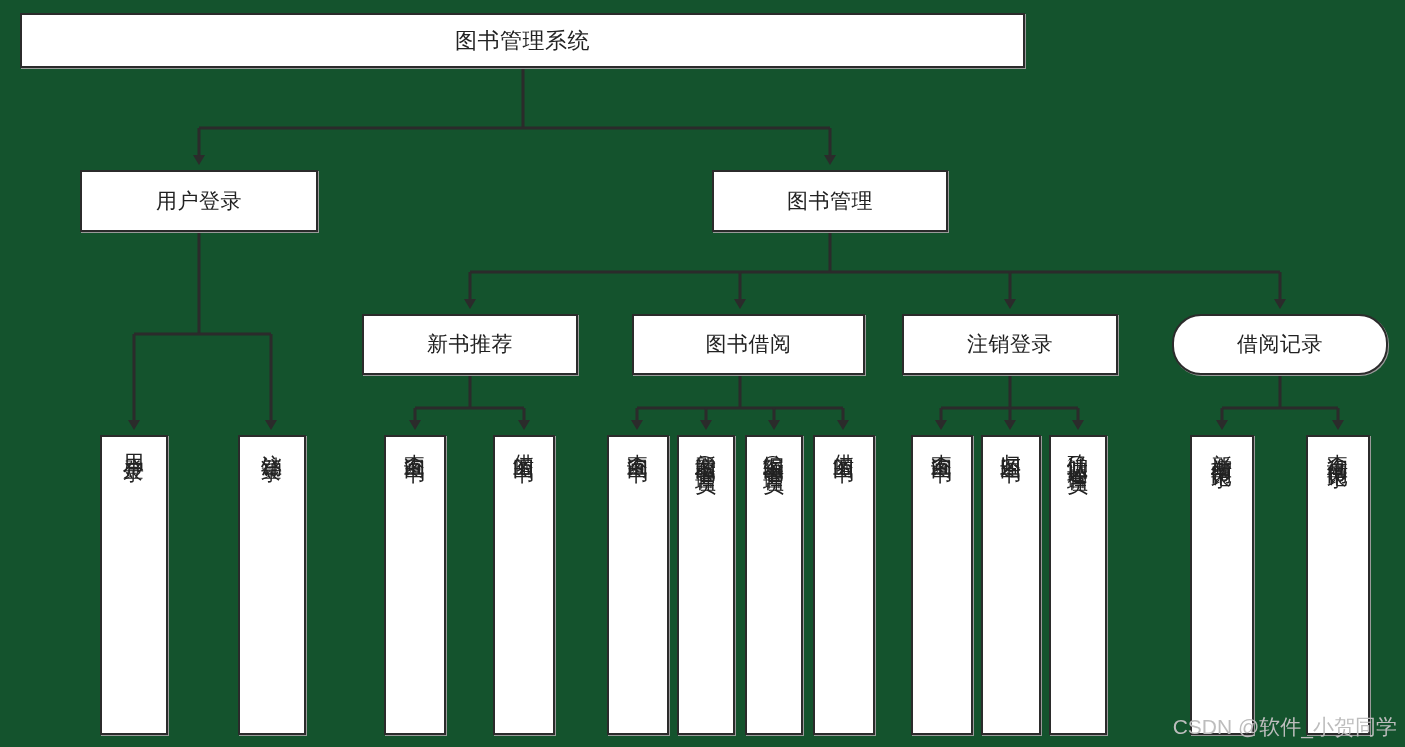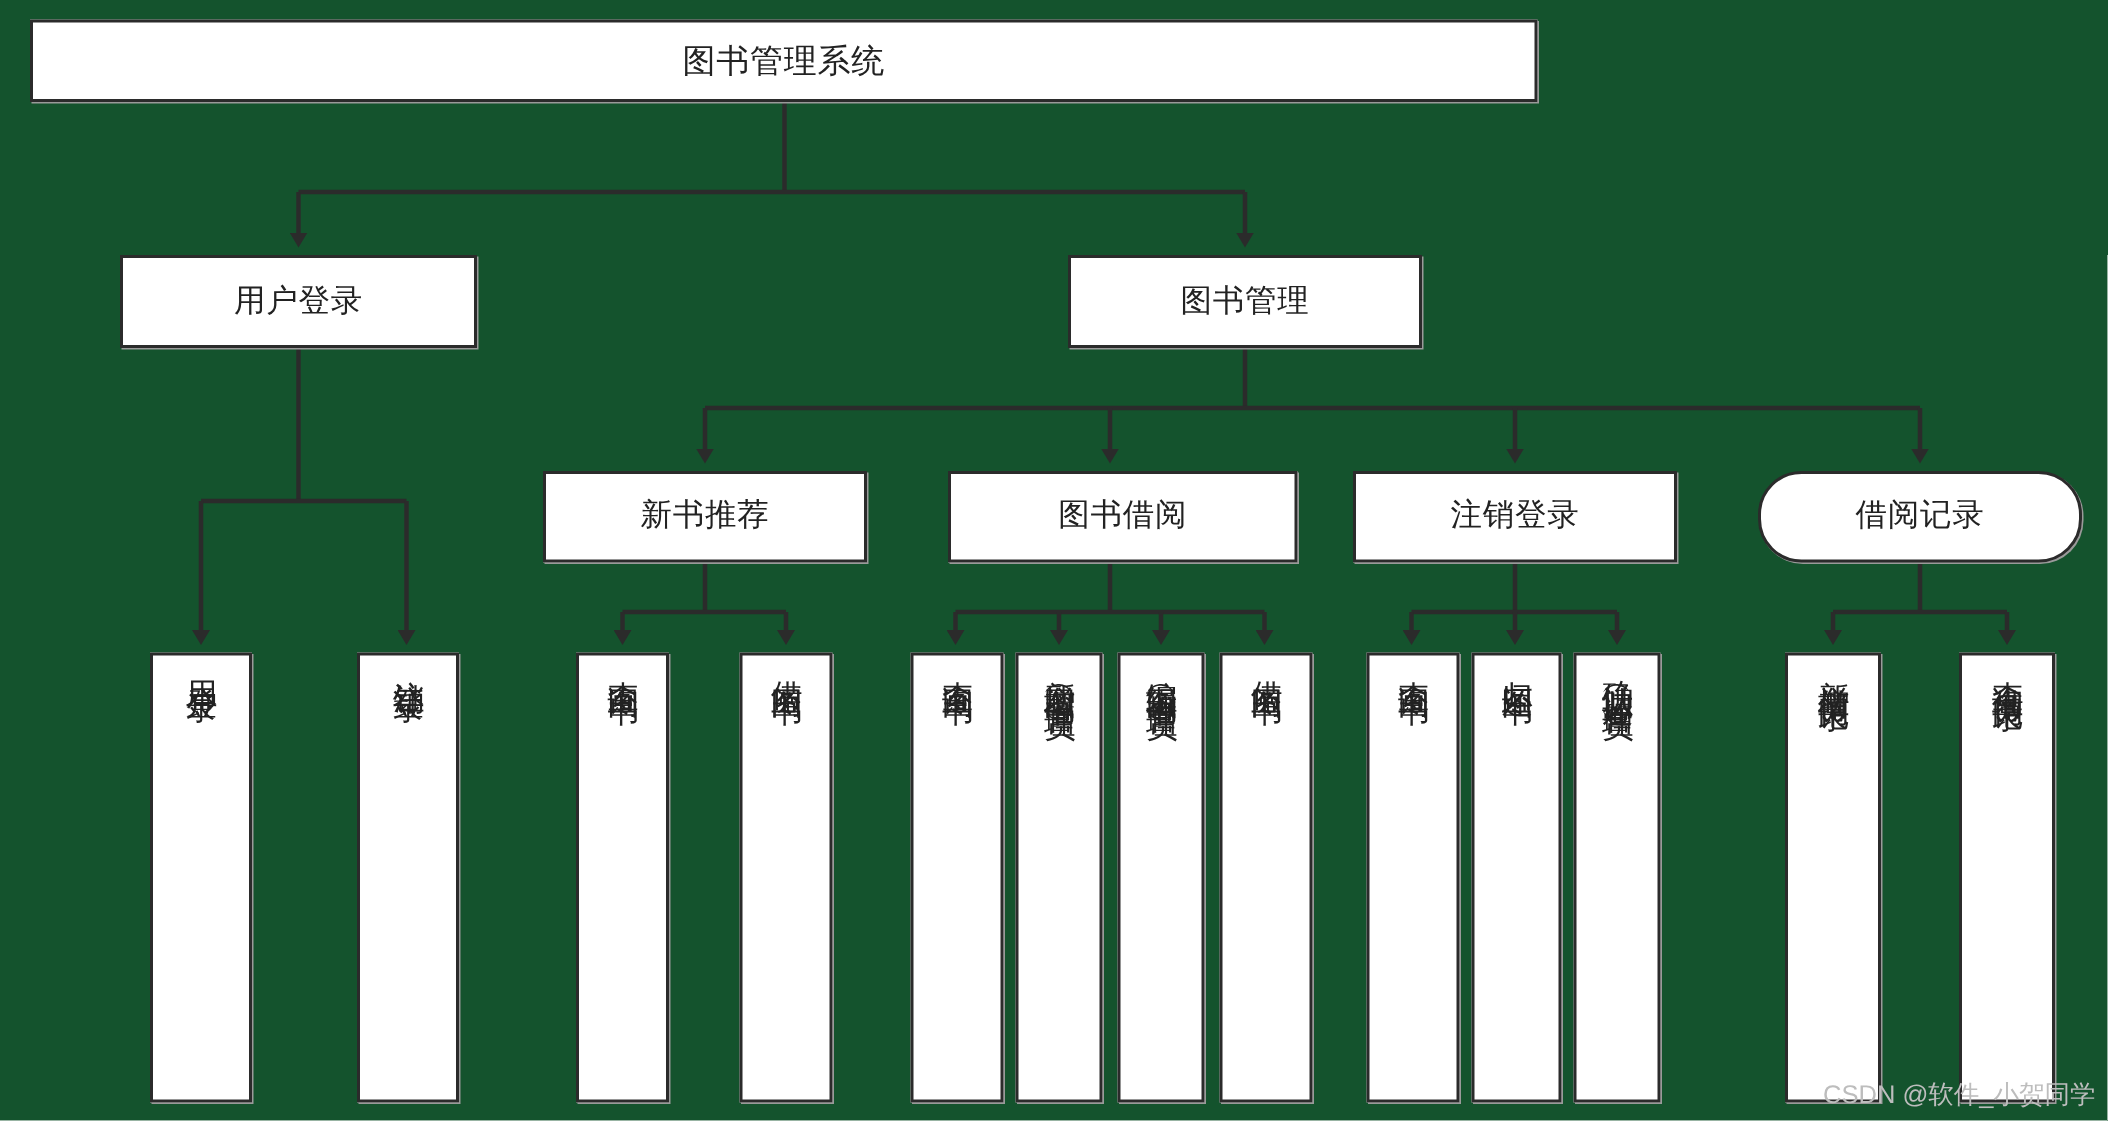--- a/index.html
+++ b/index.html
@@ -57,21 +57,21 @@
     white-space: nowrap;
     font-size: 21px;
     letter-spacing: 3px;
     line-height: 1;
     margin-top: 0;
   }
   .watermark {
     position: absolute;
     right: 8px;
     bottom: 6px;
-    font-size: 17px;
+    font-size: 21px;
     color: #bdbdbd;
     font-family: "Liberation Sans", "DejaVu Sans", sans-serif;
     white-space: nowrap;
     pointer-events: none;
   }
 </style>
 </head>
 <body>
 
 <div id="canvas">

